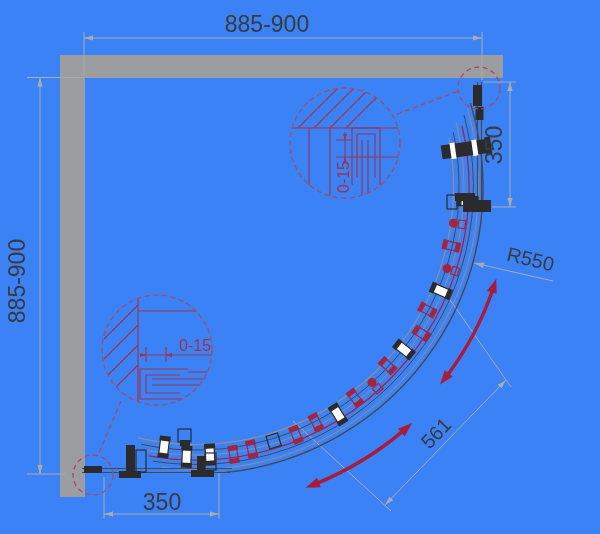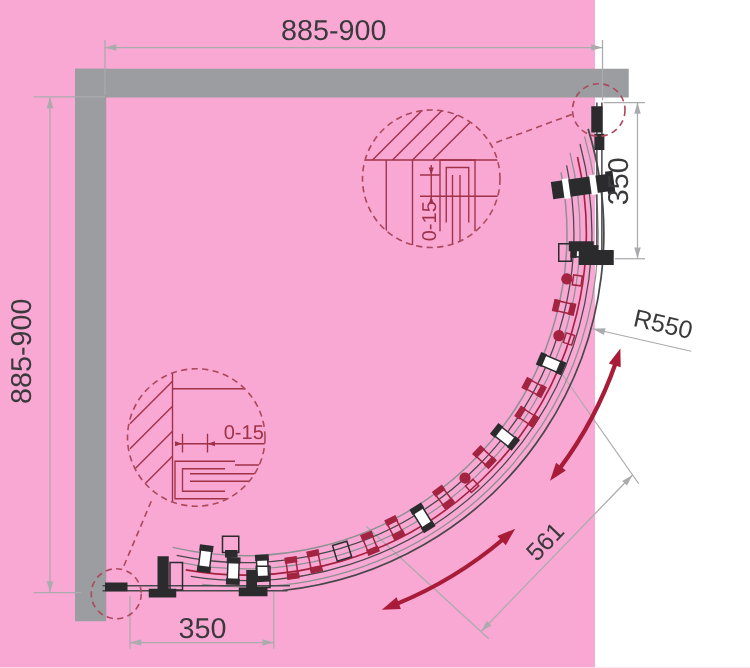--- a/index.html
+++ b/index.html
@@ -1,16 +1,16 @@
 <!DOCTYPE html>
 <html><head>
 <meta charset="utf-8">
 <style>
   html,body{margin:0;padding:0;background:#fff;width:600px;height:534px;overflow:hidden;}
-  .stage{position:relative;width:476px;height:534px;background:#f9a8d4;}
+  .stage{position:relative;width:600px;height:534px;background:#3b82f6;}
   svg{position:absolute;left:0;top:0;}
   text{font-family:"Liberation Sans", sans-serif;}
   .dimtext{font-size:23px;fill:#3a3a3c;}
   .dimtext-sm{font-size:20px;fill:#3a3a3c;}
   .detailtext{font-size:16px;fill:#a03248;}
 </style>
 </head>
 <body>
 
 <div class="stage">

